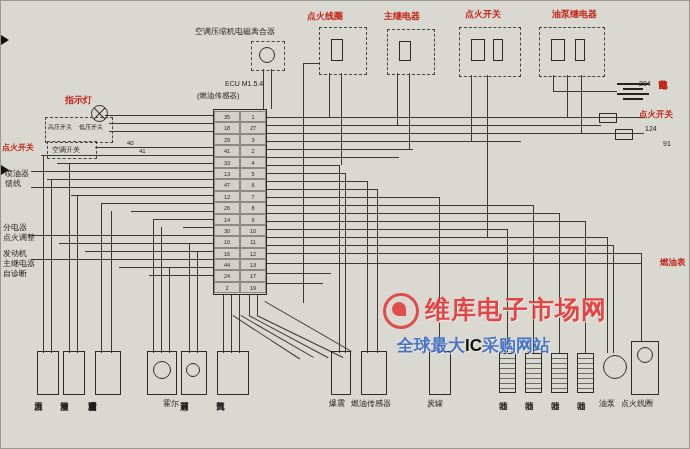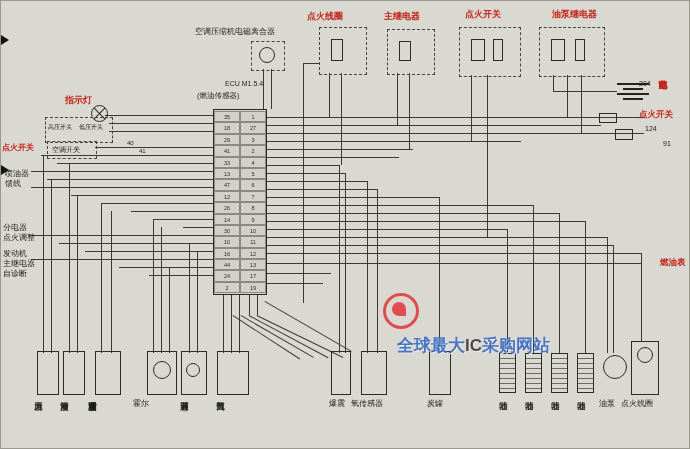--- a/index.html
+++ b/index.html
@@ -23,21 +23,21 @@
   .lamp:before{transform:rotate(45deg);} .lamp:after{transform:rotate(-45deg);}
   .battbar{position:absolute;height:2px;background:#23231f;z-index:2;}
   .inj{position:absolute;width:15px;height:38px;border:1px solid #2c2c27;z-index:2;
        background:repeating-linear-gradient(#d9d8d1 0 4px,#6a6a62 4px 5px);}
   .tri{position:absolute;width:0;height:0;z-index:3;}
   .wm{position:absolute;z-index:5;opacity:0.92;}
   .wm-title{font-size:25px;font-weight:bold;color:#e13a3a;letter-spacing:1px;
             text-shadow:1px 1px 0 #f5efe8;}
   .wm-url{font-size:11px;font-weight:bold;color:#8f98a8;letter-spacing:3px;text-shadow:1px 1px 0 #eee;}
   .wm-slogan{font-size:17px;font-weight:bold;color:#3b6cc5;text-shadow:1px 1px 0 #f0ece4;}
-  .wm-ic{color:#404040;}
+  .wm-ic{color:#000000;}
   .wm-logo{position:absolute;width:30px;height:30px;border:3px solid #e04040;border-radius:50%;z-index:5;opacity:.9;}
   .wm-logo-core{position:absolute;left:6px;top:6px;width:14px;height:14px;background:#e04040;
                 border-radius:50% 50% 0 50%;}
 </style>
 </head>
 <body>
 
 <div id="canvas">
 
   <div class="tri" style="left:0;top:34px;border-left:8px solid #15150f;border-top:5px solid transparent;border-bottom:5px solid transparent;"></div>
@@ -179,36 +179,37 @@
   <div class="inj" style="left:524px;top:352px;"></div>
   <div class="inj" style="left:550px;top:352px;"></div>
   <div class="inj" style="left:576px;top:352px;"></div>
   <div class="solid circle" style="left:602px;top:354px;width:22px;height:22px;"></div>
   <div class="solid" style="left:630px;top:340px;width:26px;height:52px;"></div>
   <div class="solid circle" style="left:636px;top:346px;width:14px;height:14px;"></div>
 
   <div class="lbl vtext" style="left:32px;top:394px;height:52px;">温度压力</div>
   <div class="lbl vtext" style="left:58px;top:394px;height:52px;">冷却液温度</div>
   <div class="lbl vtext" style="left:86px;top:394px;height:52px;">空调冷凝器蒸发温度</div>
-  <div class="lbl" style="left:132px;top:398px;">霍尔</div>
+  <div class="lbl" style="left:162px;top:398px;">霍尔</div>
   <div class="lbl vtext" style="left:178px;top:394px;height:52px;">怠速调节器</div>
   <div class="lbl vtext" style="left:214px;top:394px;height:52px;">节气门位置</div>
   <div class="lbl" style="left:328px;top:398px;">爆震</div>
-  <div class="lbl" style="left:350px;top:398px;">氧传感器</div>
+  <div class="lbl" style="left:350px;top:398px;">燃油传感器</div>
   <div class="lbl" style="left:426px;top:398px;">炭罐</div>
   <div class="lbl vtext" style="left:497px;top:394px;height:40px;">喷油器</div>
   <div class="lbl vtext" style="left:523px;top:394px;height:40px;">喷油器</div>
   <div class="lbl vtext" style="left:549px;top:394px;height:40px;">喷油器</div>
   <div class="lbl vtext" style="left:575px;top:394px;height:40px;">喷油器</div>
   <div class="lbl" style="left:598px;top:398px;">油泵</div>
   <div class="lbl" style="left:620px;top:398px;">点火线圈</div>
 
   <div class="wm-logo" style="left:382px;top:292px;">
     <div class="wm-logo-core"></div>
   </div>
+  <div class="wm wm-title" style="left:424px;top:292px;">维库电子市场网</div>
   <div class="wm wm-slogan" style="left:396px;top:333px;">
     <span>全球最大</span><span class="wm-ic">IC</span><span>采购网站</span>
   </div>
 
 <div class="wire" style="left: 266px; top: 116px; width: 377px; height: 1px;"></div>
     <div class="wire" style="left: 266px; top: 124px; width: 334px; height: 1px;"></div>
     <div class="wire" style="left: 266px; top: 132px; width: 377px; height: 1px;"></div>
     <div class="wire" style="left: 266px; top: 140px; width: 254px; height: 1px;"></div>
     <div class="wire" style="left: 266px; top: 148px; width: 146px; height: 1px;"></div>
     <div class="wire" style="left: 266px; top: 156px; width: 132px; height: 1px;"></div>

